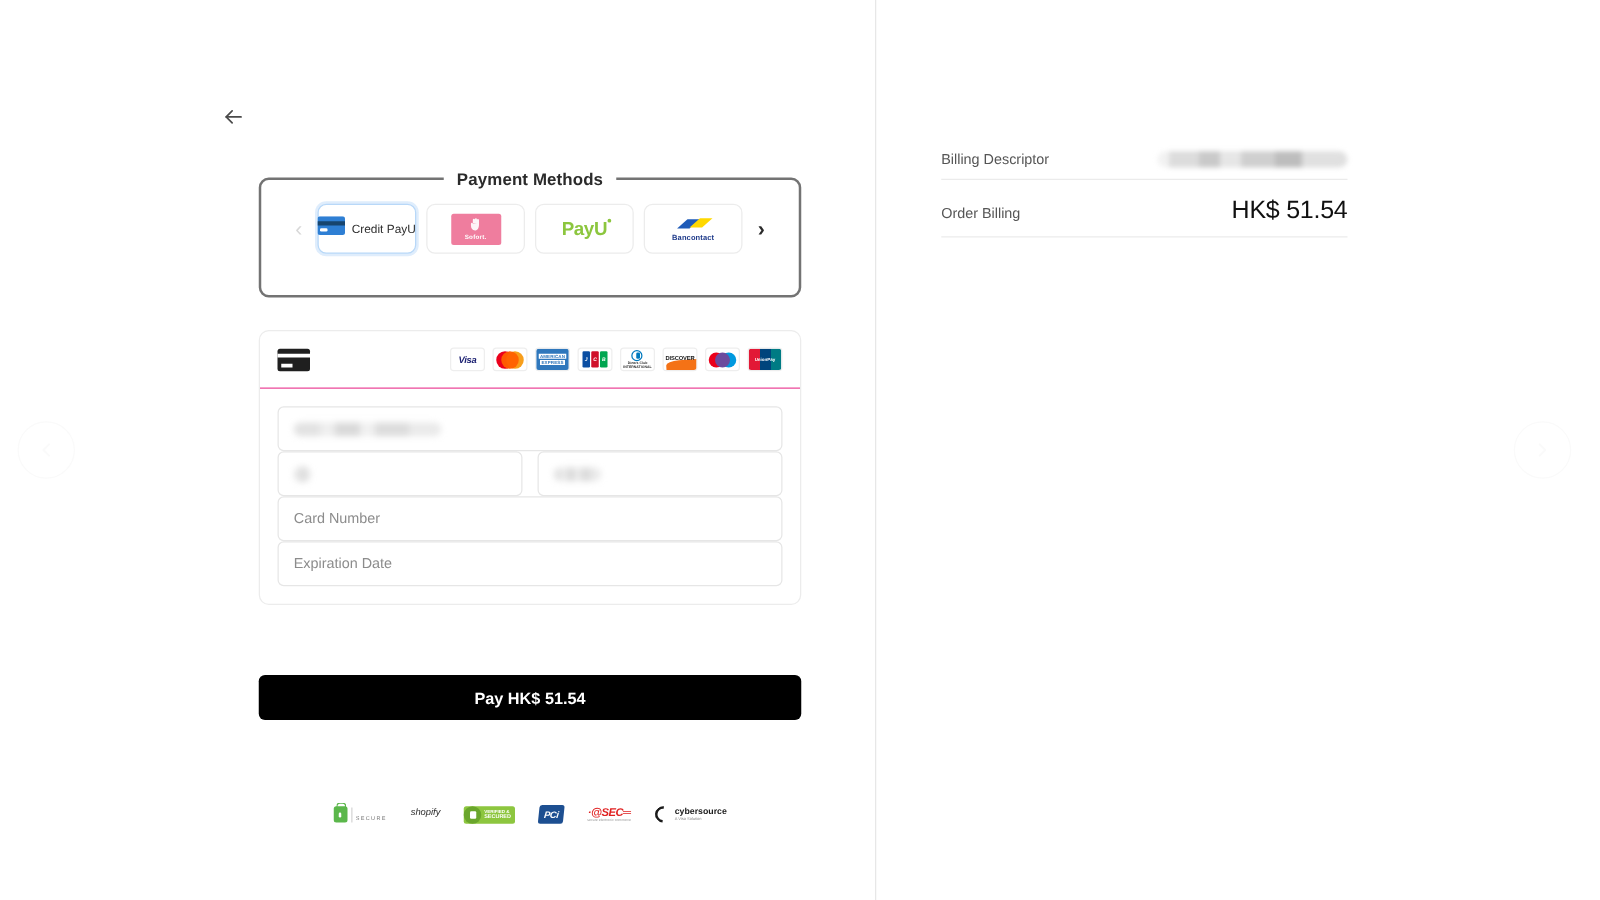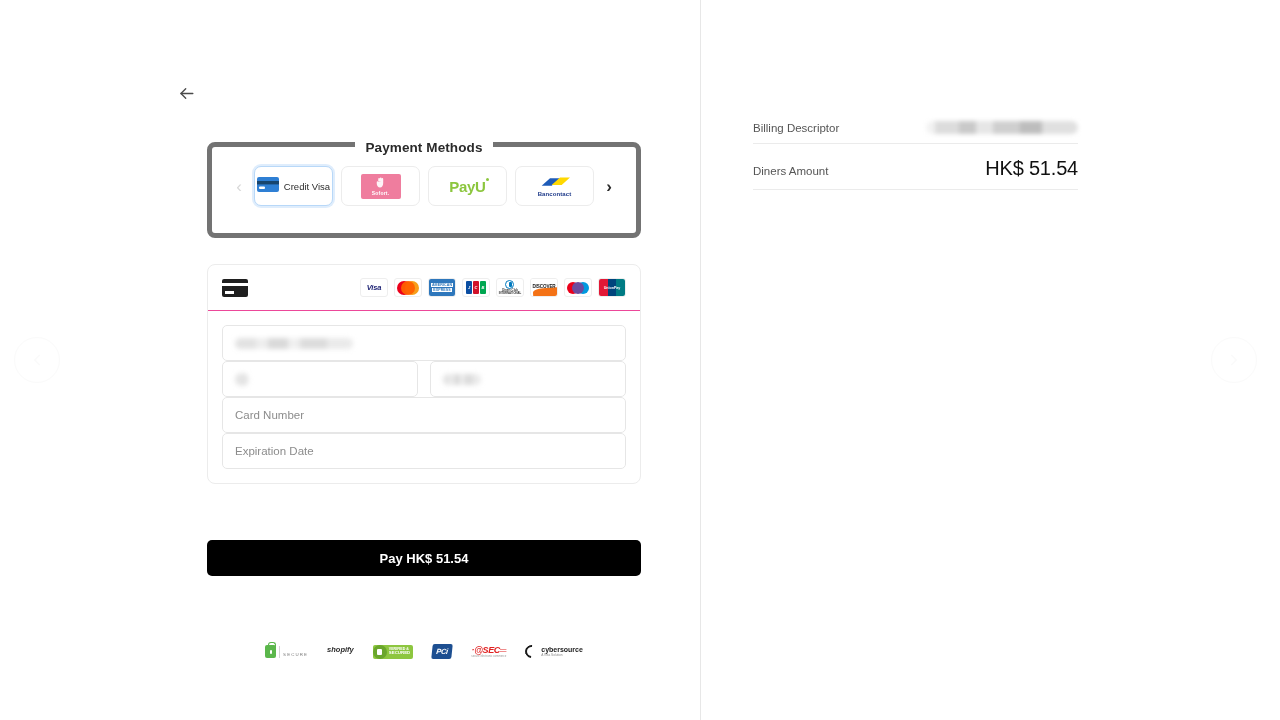--- a/index.html
+++ b/index.html
@@ -33,21 +33,21 @@
     position: absolute; left: 176px; top: 83px;
     width: 20px; height: 20px; color: #4a4a4a;
     display: flex; align-items: center; justify-content: center;
     cursor: pointer;
   }
 
   
   .pm-panel {
     position: absolute; left: 207px; top: 142px;
     width: 434px; height: 96px;
-    border: 5px solid #737373; border-radius: 8px;
+    border: 2px solid #737373; border-radius: 8px;
     background: #fff;
   }
   .pm-title {
     position: absolute; top: -9px; left: 0; width: 100%;
     text-align: center;
   }
   .pm-title span {
     background: #fff; padding: 0 10px;
     font-size: 13.5px; font-weight: bold; color: #2b2b2b;
     letter-spacing: .1px;
@@ -189,21 +189,21 @@
   .sh-lock {
     width: 11px; height: 13px; background: #5bb74b; border-radius: 2px; position: relative;
   }
   .sh-lock::before {
     content:""; position:absolute; left:2.6px; top:-3.2px; width:5.8px; height:6px;
     border: 1.6px solid #5bb74b; border-bottom: none; border-radius: 3px 3px 0 0;
   }
   .sh-lock::after{content:"";position:absolute;left:4.4px;top:4.5px;width:2.2px;height:4px;background:#fff;border-radius:1px;}
   .sh-sep { width:1px; height:12px; background:#d5d5d5; }
   .sh-txt { display:flex; flex-direction:column; line-height:1; }
-  .sh-t1 { font-size: 7.5px; font-weight: bold; font-style: italic; color:#2b2b2b;padding-left:44px; }
+  .sh-t1 { font-size: 7.5px; font-weight: normal; font-style: italic; color:#2b2b2b;padding-left:44px; }
   .sh-t2 { font-size: 4.4px; color:#7a7a7a; letter-spacing:1.1px; }
   .gd {
     display:flex; align-items:center; background:#8dc63f; border-radius:2px; height:14px; padding-right:3px;
   }
   .gd-c { width:14px; height:14px; border-radius:50%; background:#6aa62c; display:flex;align-items:center;justify-content:center;}
   .gd-c::after{content:"";width:5px;height:6px;background:#fff;border-radius:1px;}
   .gd-t { display:flex; flex-direction:column; line-height:1; padding-left:2px;}
   .gd-t1 { font-size:3.6px; color:#fff; font-weight:bold; }
   .gd-t2 { font-size:4.4px; color:#fff; font-weight:bold; }
   .pci {
@@ -273,21 +273,21 @@
 
       <div class="pm-tile selected">
         <div class="pm-cc">
           <span>
             <svg width="22" height="15" viewBox="0 0 22 15">
                 <rect x="0" y="0" width="22" height="15" rx="2" fill="#2e7fd4"></rect>
                 <rect x="0" y="4" width="22" height="3.4" fill="#17456e"></rect>
                 <rect x="2" y="9.5" width="6" height="2.6" rx="1" fill="#ffffff"></rect>
               </svg>
           </span>
-          <span class="pm-cc-label">Credit Visa</span>
+          <span class="pm-cc-label">Credit PayU</span>
         </div>
       </div>
 
       <div class="pm-tile">
         <div class="sofort-box">
           <svg width="11" height="12" viewBox="0 0 14 16" fill="#ffffff" opacity=".92">
               <path d="M4 6 V2.4a1.1 1.1 0 0 1 2.2 0V6M6.2 6V1.8a1.1 1.1 0 0 1 2.2 0V6M8.4 6V2.6a1.1 1.1 0 0 1 2.2 0V7.5c0 4-1.6 6.4-4.2 6.4C3.6 13.9 2 11.7 2 8.6V6.6a1 1 0 0 1 2 0"></path>
             </svg>
           <span class="sofort-txt">Sofort.</span>
         </div>
@@ -457,19 +457,19 @@
 
   <div class="summary">
 
     <div class="sum-row">
       <span class="sum-label">Billing Descriptor</span>
       <span class="redact-bill"></span>
     </div>
 
 
     <div class="sum-row amount">
-      <span class="sum-label">Diners Amount</span>
+      <span class="sum-label">Order Billing</span>
       <span class="sum-amount">HK$ 51.54</span>
     </div>
 
   </div>
 
 </div>
 
 </body></html>

